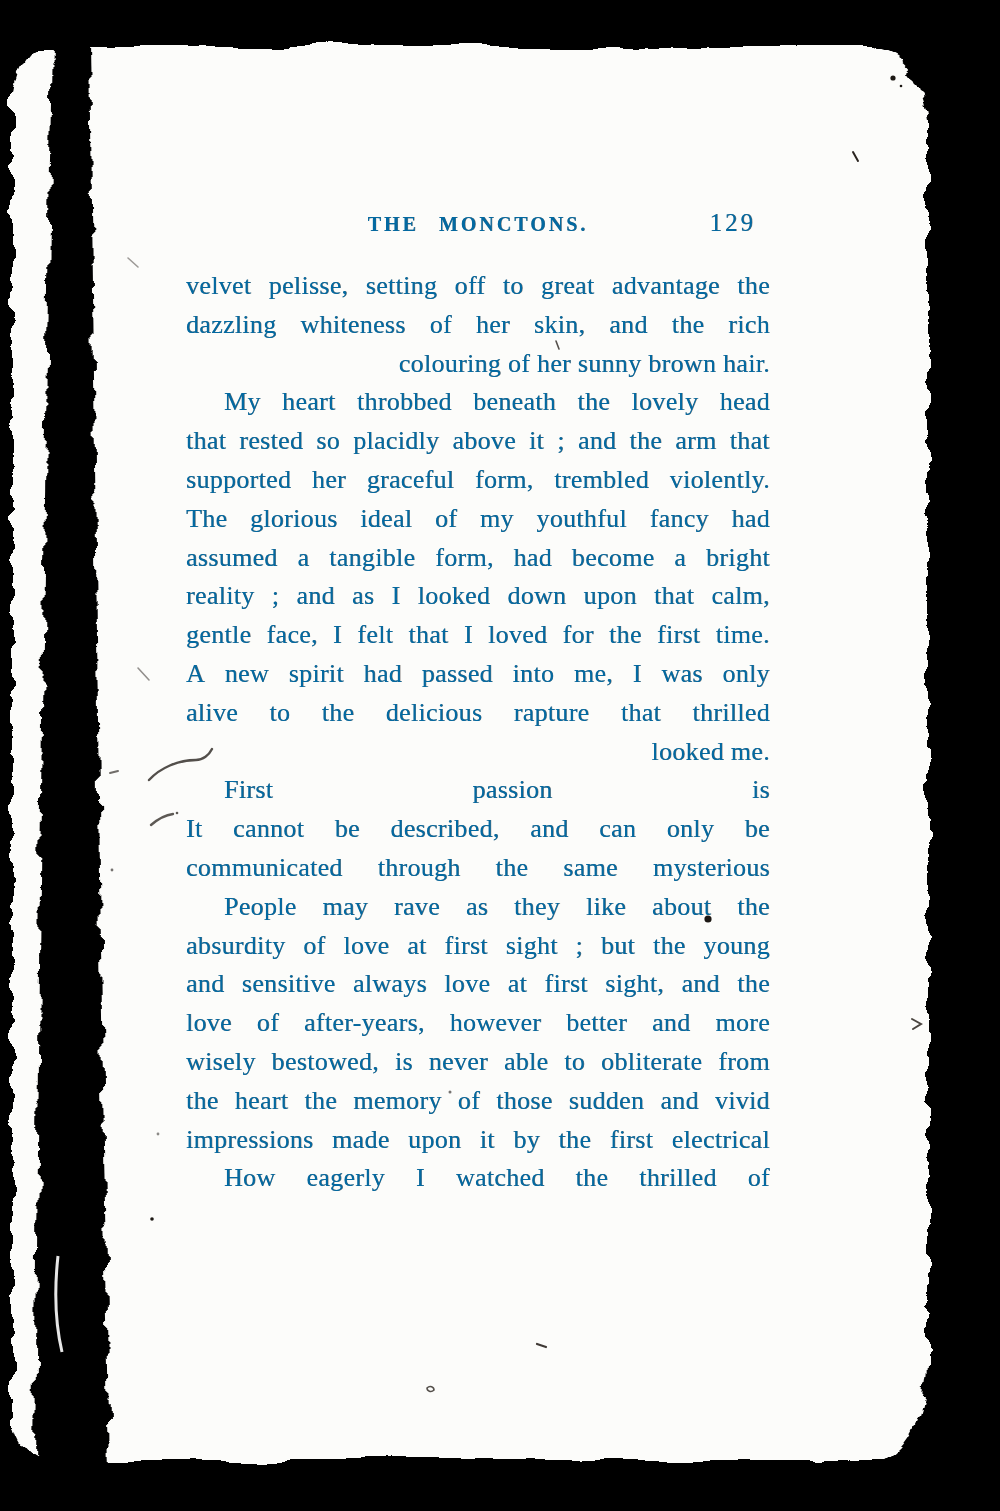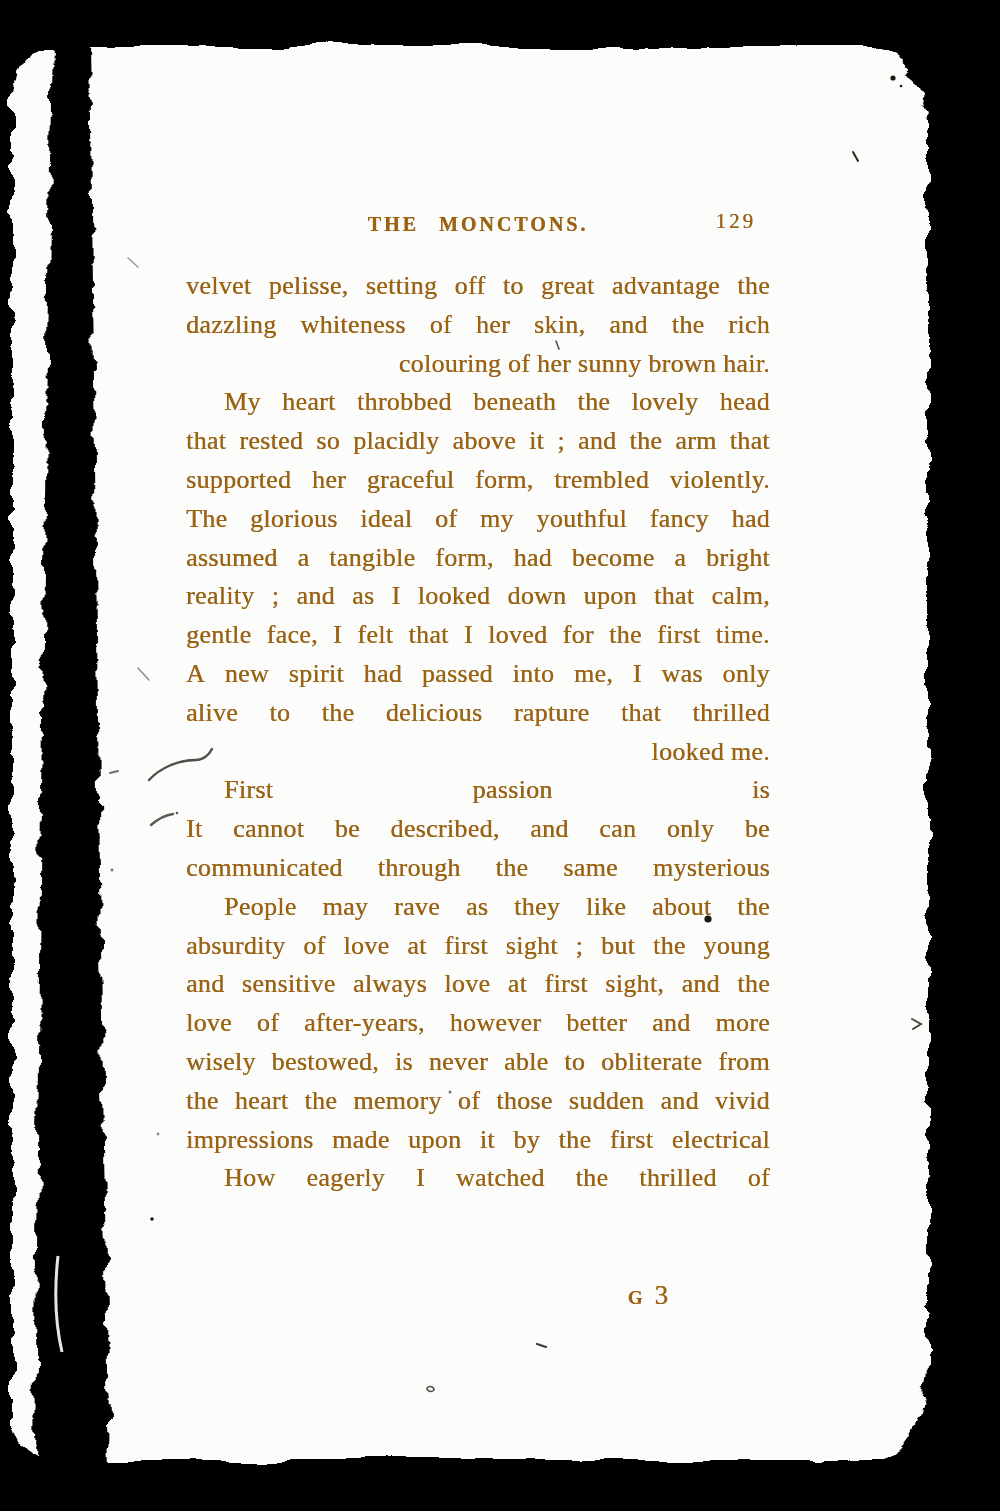--- a/index.html
+++ b/index.html
@@ -10,31 +10,31 @@
   }
   
   .page{
     position:absolute;left:0;top:24px;width:968px;height:1464px;
     background:#fcfcfa;border-radius:4px;z-index:1;
   }
   svg.artifacts{position:absolute;left:0;top:0;z-index:2;pointer-events:none;}
   
   .content{
     position:absolute;left:0;top:0;width:1000px;height:1511px;z-index:3;
-    color:#a16207;
+    color:#0369a1;
     text-shadow:0.4px 0.3px 0 rgba(25,18,12,0.55);
   }
   .header-row{position:absolute;left:186px;top:213px;width:584px;height:32px;}
   .running-title{
     position:absolute;left:0;right:0;text-align:center;
     font-size:20px;letter-spacing:3px;word-spacing:12px;font-weight:bold;
   }
   .page-number{
     position:absolute;right:14px;top:-4px;
-    font-size:21px;letter-spacing:3px;
+    font-size:25px;letter-spacing:3px;
   }
   .body-text{position:absolute;left:186px;top:267px;width:584px;}
   .line{
     height:38.8px;line-height:38.8px;font-size:26px;letter-spacing:0.3px;
     white-space:nowrap;
     text-align:right;
   }
   .line.justify{display:flex;justify-content:space-between;}
   .line.indent{padding-left:38px;}
   .signature{
@@ -323,16 +323,13 @@
         <span>How</span>
         <span>eagerly</span>
         <span>I</span>
         <span>watched</span>
         <span>the</span>
         <span>thrilled</span>
         <span>of</span>
       </div>
     </div>
 
-  <div class="signature">
-    <span class="sig-letter">G</span><span class="sig-number">3</span>
-  </div>
 </div>
 
 </body></html>

